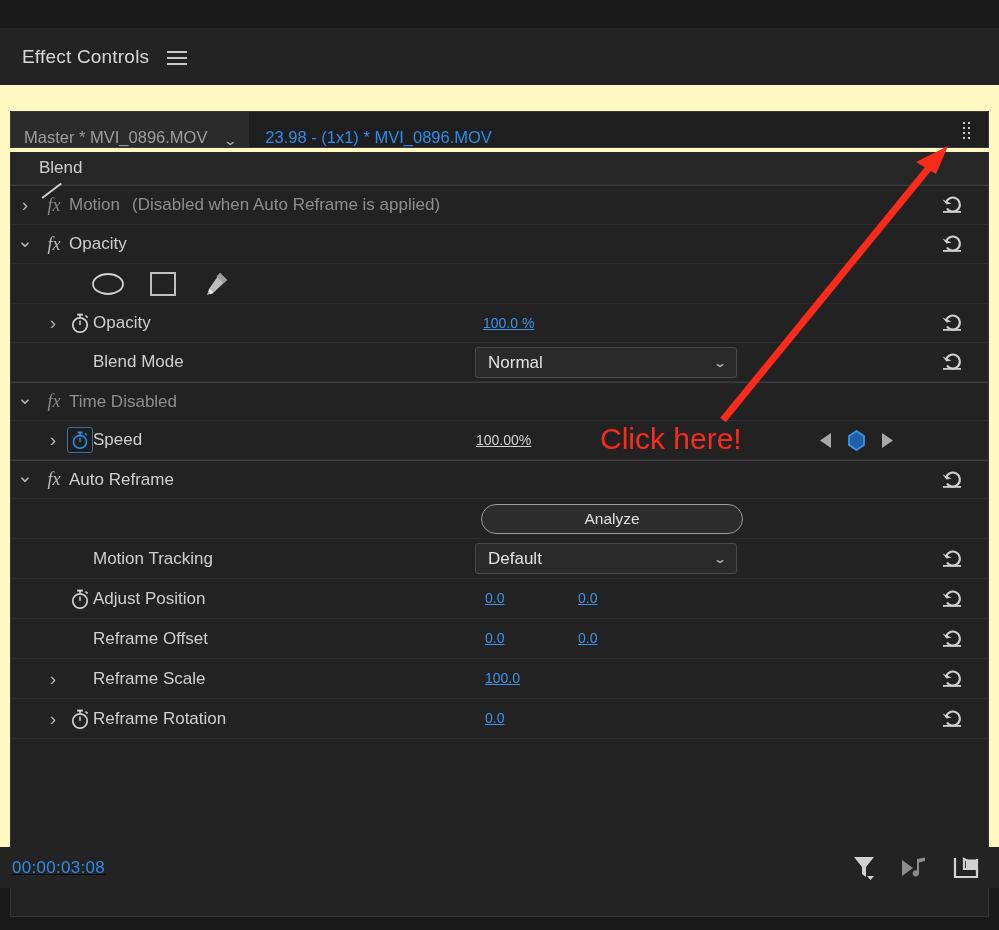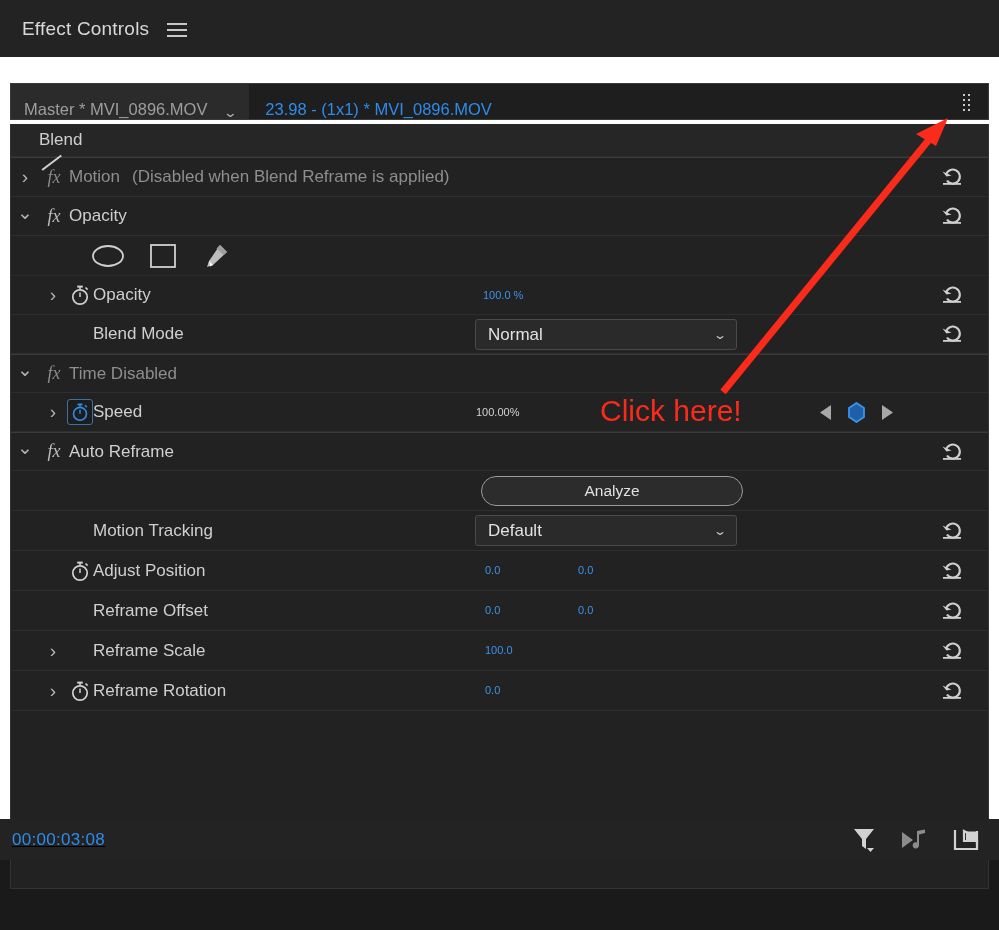--- a/index.html
+++ b/index.html
@@ -5,21 +5,22 @@
   * { box-sizing: border-box; margin: 0; padding: 0; }
   html, body {
     width: 999px; height: 930px;
     background: #1a1a1a;
     font-family: "Liberation Sans", sans-serif;
     overflow: hidden;
   }
   #app {
     position: relative;
     width: 999px; height: 860px;
-    background: #ffffff;
+    background: #fef9c3;
+    margin-top: 28px;
   }
 
   
   .panel-titlebar {
     position: absolute; left: 0; top: 0;
     width: 999px; height: 57px;
     background: #232323;
     display: flex; align-items: center;
   }
   .panel-title {
@@ -149,23 +150,24 @@
     background: #1d1d1d;
     border: 1px solid #3f6f9e;
     border-radius: 3px;
     width: 26px; height: 26px;
   }
 
   
   .val {
     position: absolute;
     color: #3d93e8;
-    font-size: 11px;
+    font-size: 14px;
     cursor: ns-resize;
     border-bottom: 1px dotted transparent;
+    text-decoration: underline;
   }
   .val.plain { color: #d2d2d2; cursor: default; }
 
   
   .reset {
     position: absolute; right: 22px; top: 50%;
     transform: translateY(-50%);
     width: 26px; height: 22px;
     cursor: pointer;
   }
@@ -298,21 +300,21 @@
 
     <div class="row section-sep" style="height:40px">
       <div class="col-left">
         <div class="tri right"></div>
         <div class="fx dim">
           <span>fx</span>
           <span class="slash"></span>
         </div>
       </div>
       <span class="label dim">Motion</span>
-      <span class="label note" style="margin-left:12px">(Disabled when Blend Reframe is applied)</span>
+      <span class="label note" style="margin-left:12px">(Disabled when Auto Reframe is applied)</span>
       <svg class="reset" viewBox="0 0 26 22">
         <path d="M6 9 A7 7 0 1 1 7 14.5" fill="none" stroke="#cfcfcf" stroke-width="2.1"></path>
         <path d="M2.5 5.5 L6.5 10.5 L11.5 9.5 Z" fill="#cfcfcf"></path>
         <rect x="3" y="17" width="18" height="1.8" fill="#cfcfcf"></rect>
       </svg>
     </div>
 
     <div class="row" style="height:39px">
       <div class="col-left">
         <div class="tri down"></div>

